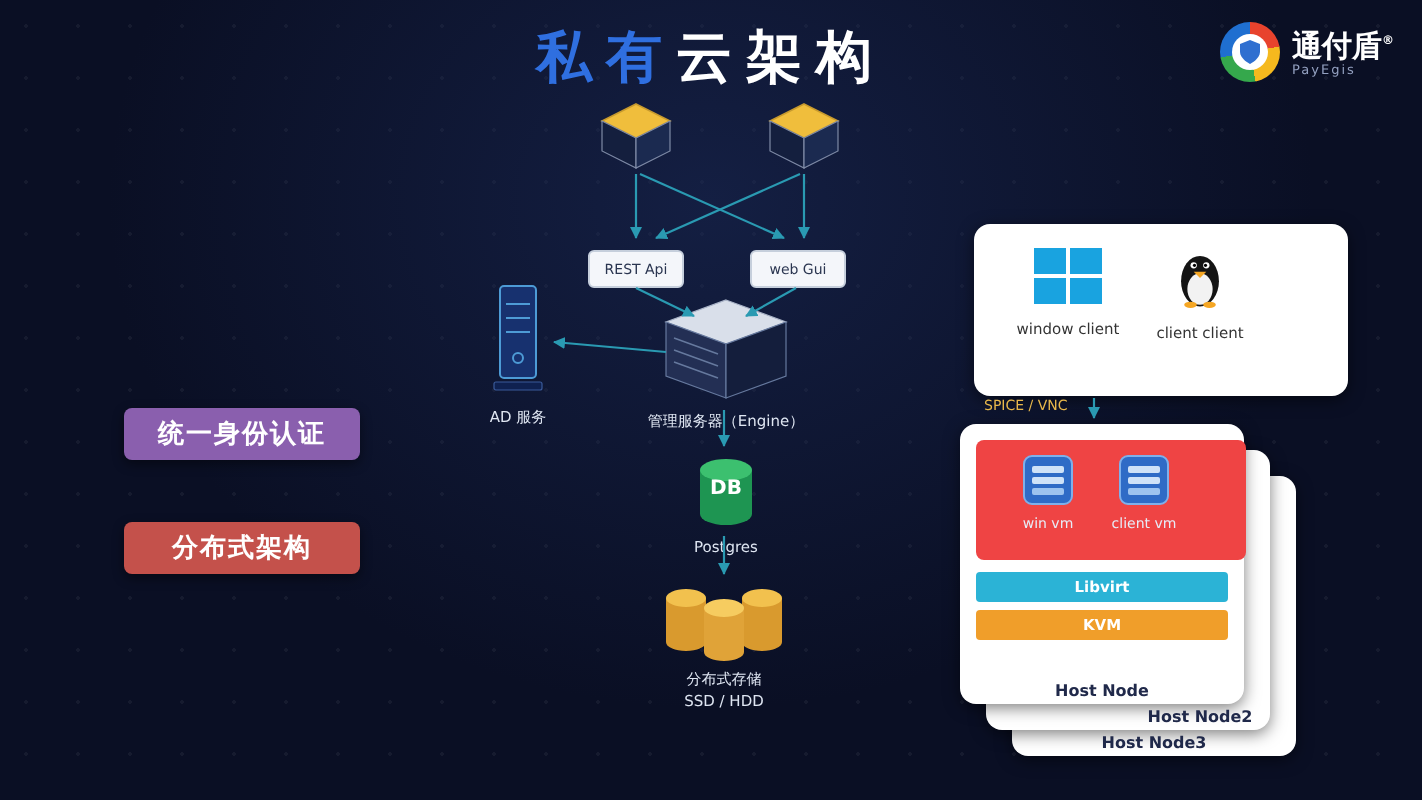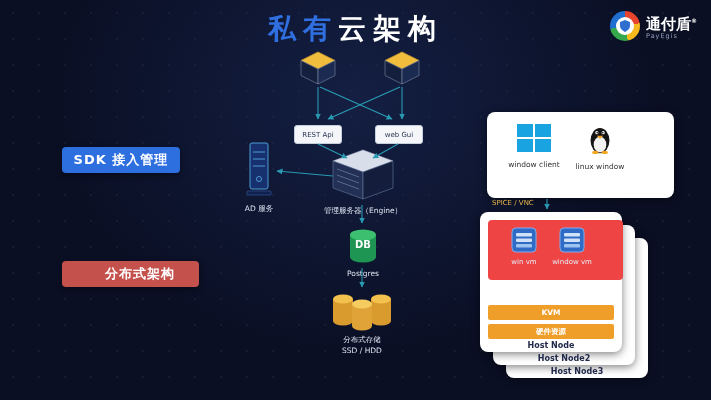--- a/index.html
+++ b/index.html
@@ -27,21 +27,21 @@
   .logo-name { font-size:15px; font-weight:bold; color:#fff; line-height:15px; }
   .logo-name sup { font-size:6px; }
   .logo-sub { font-size:6.5px; color:#93a0c0; letter-spacing:1px; }
   
   .pill { position:absolute; left:62px; width:118px; height:26px; border-radius:4px;
           display:flex; align-items:center; justify-content:center;
           font-size:13px; font-weight:bold; color:#fff; letter-spacing:1px;
           box-shadow:0 2px 6px rgba(0,0,0,.45); }
   .pill-blue   { top:147px; background:#2e6fe0; }
   .pill-purple { top:204px; background:#8a5fae; }
-  .pill-red    { top:261px; background:#c4514b;padding-left:19px; }
+  .pill-red    { top:261px; background:#c4514b; }
   
   .mini-box { position:absolute; background:#f4f6fa; border:1px solid #c6cfdc; border-radius:3px;
               display:flex; align-items:center; justify-content:center;
               font-size:7px; color:#2a3550; }
   .box-rest { left:294px; top:125px; width:46px; height:17px; }
   .box-gui  { left:375px; top:125px; width:46px; height:17px; }
   
   .lbl { position:absolute; color:#dfe6f2; font-size:7.5px; text-align:center; white-space:nowrap; }
   
   .icon-abs { position:absolute; }
@@ -68,21 +68,21 @@
   .layer-bar { position:absolute; left:8px; width:126px; height:15px; border-radius:2px;
                display:flex; align-items:center; justify-content:center;
                font-size:7.5px; font-weight:bold; color:#fff; }
   .bar-1 { top:74px;  background:#2bb3d6; }
   .bar-2 { top:93px;  background:#f09e2a; }
   .bar-3 { top:112px; background:#f09e2a; }
   .node-label-front { position:absolute; left:0; right:0; top:129px; text-align:center;
                       font-size:8px; font-weight:bold; color:#20294a; }
   .node-label { position:absolute; width:142px; text-align:center;
                 font-size:8px; font-weight:bold; color:#20294a; }
-  .node-2 { left:493px; top:354px; }
+  .node-2 { left:493px; top:354px;padding-left:36px; }
   .node-3 { left:506px; top:367px; }
   
   .db-text { position:absolute; left:347px; top:239px; width:32px; text-align:center;
              font-size:10px; font-weight:bold; color:#fff; }
   .overlay { position:absolute; left:0; top:0; pointer-events:none; }
 </style>
 </head>
 <body>
 
 <div class="canvas">
@@ -97,21 +97,21 @@
       <svg class="logo-shield" width="12" height="14" viewBox="0 0 12 14">
         <path d="M6,1 L11,3 V7 C11,10.5 6,13 6,13 C6,13 1,10.5 1,7 V3 Z" fill="#2f6fd0"></path>
       </svg>
     </div>
     <div class="logo-text">
       <div class="logo-name"><span>通付盾</span><sup>®</sup></div>
       <div class="logo-sub">PayEgis</div>
     </div>
   </div>
 
-  <div class="pill pill-blue">SDK  接入管理</div>
+  <div class="pill pill-purple">统一身份认证</div>
   <div class="pill pill-red">分布式架构</div>
 
   <div class="icon-abs" style="left:297px; top:50px;">
     <svg width="42" height="36" viewBox="0 0 42 36">
       <polygon points="21,2 38,10.5 21,19 4,10.5" fill="#f0be3c" stroke="#c79a2e" stroke-width="0.8"></polygon>
       <polygon points="4,10.5 21,19 21,34 4,25.5" fill="#141f3e" stroke="#7e8aa6" stroke-width="0.6"></polygon>
       <polygon points="38,10.5 21,19 21,34 38,25.5" fill="#1b2a50" stroke="#7e8aa6" stroke-width="0.6"></polygon>
     </svg>
   </div>
   <div class="icon-abs" style="left:381px; top:50px;">
@@ -186,21 +186,21 @@
         <ellipse cx="15" cy="21" rx="12" ry="16" fill="#141414"></ellipse>
         <ellipse cx="15" cy="26" rx="8" ry="10" fill="#f2f2f2"></ellipse>
         <circle cx="11" cy="11" r="2" fill="#fff"></circle>
           <circle cx="19" cy="11" r="2" fill="#fff"></circle>
         <circle cx="11.5" cy="11" r="1" fill="#000"></circle>
           <circle cx="18.5" cy="11" r="1" fill="#000"></circle>
         <polygon points="11,15 19,15 15,19" fill="#f5a623"></polygon>
         <ellipse cx="9" cy="36" rx="4" ry="2" fill="#f5a623"></ellipse>
         <ellipse cx="21" cy="36" rx="4" ry="2" fill="#f5a623"></ellipse>
       </svg>
-      <div class="client-label">linux window</div>
+      <div class="client-label">client client</div>
     </div>
   </div>
   <div class="protocol-lbl">SPICE / VNC</div>
 
   <div class="host-panel hp-back"></div>
   <div class="host-panel hp-middle"></div>
   <div class="host-panel hp-front">
     <div class="host-inner">
       <div class="vm vm-1">
         <svg width="26" height="26" viewBox="0 0 26 26">
@@ -211,25 +211,25 @@
         </svg>
         <div class="vm-label">win vm</div>
       </div>
       <div class="vm vm-2">
         <svg width="26" height="26" viewBox="0 0 26 26">
           <rect x="1" y="1" width="24" height="24" rx="4" fill="#2f6bc6" stroke="#7fb0ea" stroke-width="1"></rect>
           <rect x="5" y="6" width="16" height="3.5" rx="1" fill="#cfe2f8"></rect>
           <rect x="5" y="11.5" width="16" height="3.5" rx="1" fill="#cfe2f8"></rect>
           <rect x="5" y="17" width="16" height="3.5" rx="1" fill="#9dc3ef"></rect>
         </svg>
-        <div class="vm-label">window vm</div>
+        <div class="vm-label">client vm</div>
       </div>
     </div>
+    <div class="layer-bar bar-1">Libvirt</div>
     <div class="layer-bar bar-2">KVM</div>
-    <div class="layer-bar bar-3">硬件资源</div>
     <div class="node-label-front">Host Node</div>
   </div>
   <div class="node-label node-2">Host Node2</div>
   <div class="node-label node-3">Host Node3</div>
 
   <svg class="overlay" width="711" height="400" viewBox="0 0 711 400">
     <defs>
       <marker id="arw" markerWidth="7" markerHeight="7" refX="5.5" refY="3" orient="auto" markerUnits="userSpaceOnUse">
         <path d="M0,0 L6,3 L0,6 Z" fill="#2a9ab2"></path>
       </marker>

